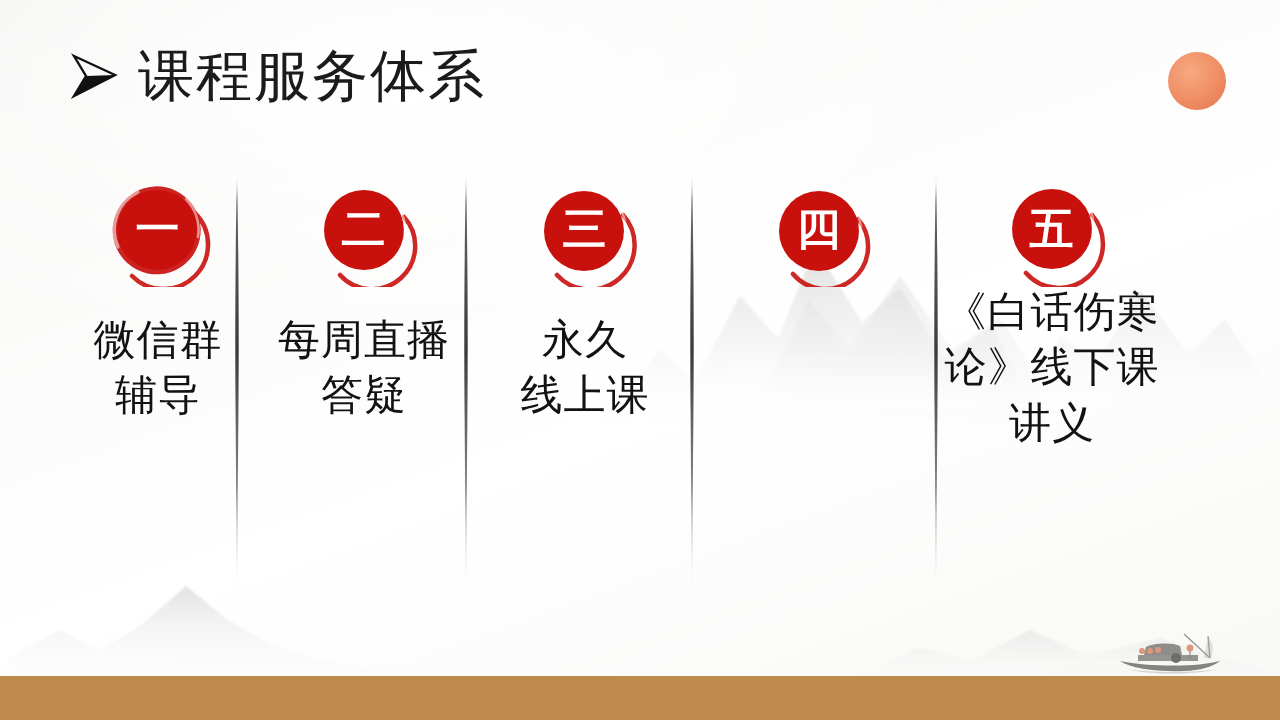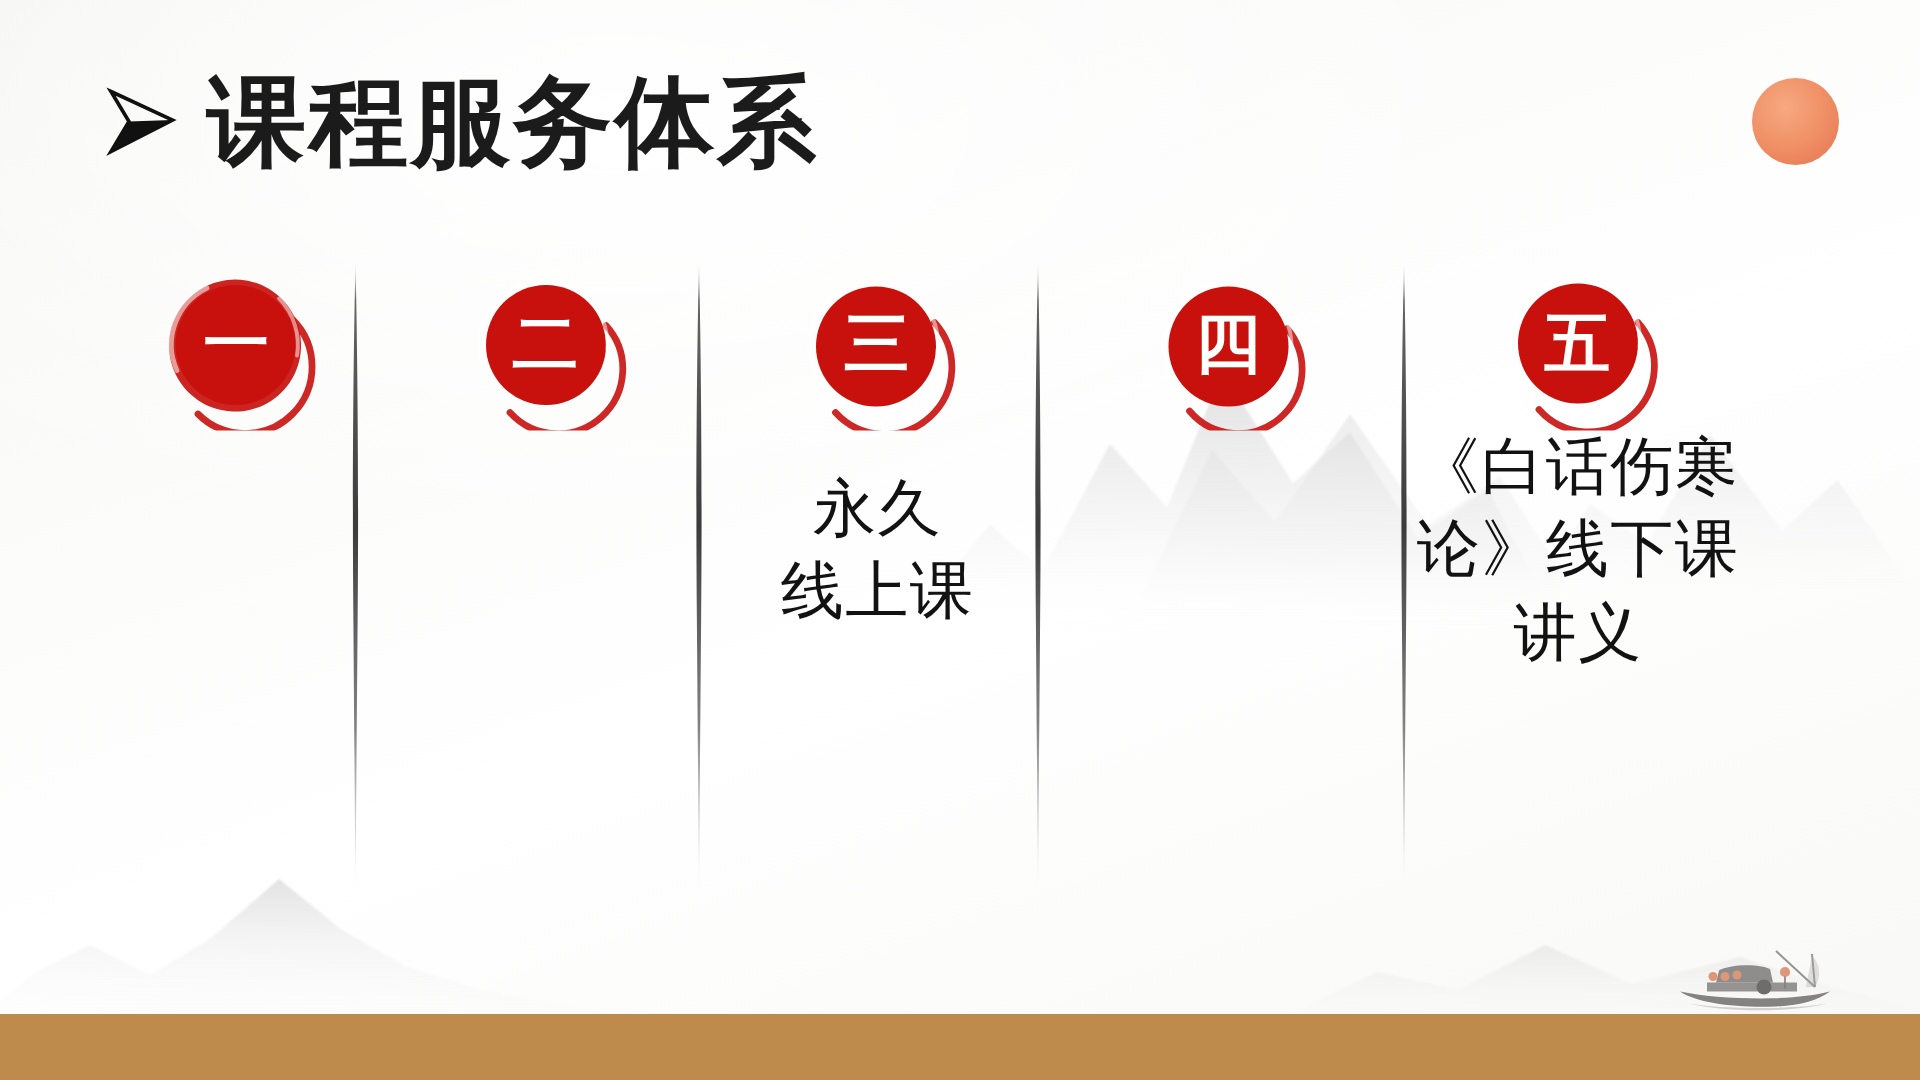--- a/index.html
+++ b/index.html
@@ -76,23 +76,23 @@
     align-items: center;
     gap: 18px;
   }
   .title-bullet {
     width: 52px;
     height: 52px;
     flex: 0 0 auto;
     display: block;
   }
   .title-text {
-    font-size: 66px;
+    font-size: 56px;
     line-height: 1;
-    font-weight: 700;
+    font-weight: 400;
     color: #1b1b1b;
     letter-spacing: 2px;
     white-space: nowrap;
     font-family: "Liberation Sans", "DejaVu Sans", sans-serif;
   }
 
   
   .columns {
     position: absolute;
     left: 0;
@@ -283,32 +283,34 @@
       <div class="badge">
         <svg viewBox="0 0 112 112">
           <circle cx="55" cy="55" r="40" fill="#c8110d"></circle>
           <path d="M55,11 A44,44 0 1,1 54.9,11 Z M55,17 A38,38 0 1,0 55.1,17 Z" fill="#c8110d" opacity="0.92" transform="rotate(-18 56 56)"></path>
           <path d="M93,38 A42,42 0 0,1 30,101" fill="none" stroke="#c8110d" stroke-width="4.5" stroke-linecap="round" opacity="0.9"></path>
           <path d="M16,72 A42,42 0 0,1 36,17" fill="none" stroke="#ffffff" stroke-width="3.2" stroke-linecap="round" opacity="0.55"></path>
           <path d="M84,24 A44,44 0 0,1 96,62" fill="none" stroke="#ffffff" stroke-width="2.6" stroke-linecap="round" opacity="0.5"></path>
         </svg>
         <div class="badge-num">一</div>
       </div>
+      <div class="col-label">微信群<br>辅导</div>
     </div>
 
     <div class="col col-2">
       <div class="badge">
         <svg viewBox="0 0 112 112">
           <circle cx="56" cy="55" r="40" fill="#c8110d"></circle>
           <path d="M96,42 A42,42 0 0,1 32,100" fill="none" stroke="#c8110d" stroke-width="4.5" stroke-linecap="round" opacity="0.9"></path>
           <path d="M14,68 A42,42 0 0,1 40,15" fill="none" stroke="#ffffff" stroke-width="3.2" stroke-linecap="round" opacity="0.55"></path>
           <path d="M82,22 A44,44 0 0,1 97,58" fill="none" stroke="#ffffff" stroke-width="2.6" stroke-linecap="round" opacity="0.5"></path>
         </svg>
         <div class="badge-num">二</div>
       </div>
+      <div class="col-label">每周直播<br>答疑</div>
     </div>
 
     <div class="col col-3">
       <div class="badge">
         <svg viewBox="0 0 112 112">
           <circle cx="55" cy="56" r="40" fill="#c8110d"></circle>
           <path d="M94,40 A42,42 0 0,1 28,100" fill="none" stroke="#c8110d" stroke-width="4.5" stroke-linecap="round" opacity="0.9"></path>
           <path d="M15,74 A42,42 0 0,1 34,18" fill="none" stroke="#ffffff" stroke-width="3.4" stroke-linecap="round" opacity="0.55"></path>
           <path d="M86,26 A44,44 0 0,1 96,60" fill="none" stroke="#ffffff" stroke-width="2.6" stroke-linecap="round" opacity="0.5"></path>
         </svg>

